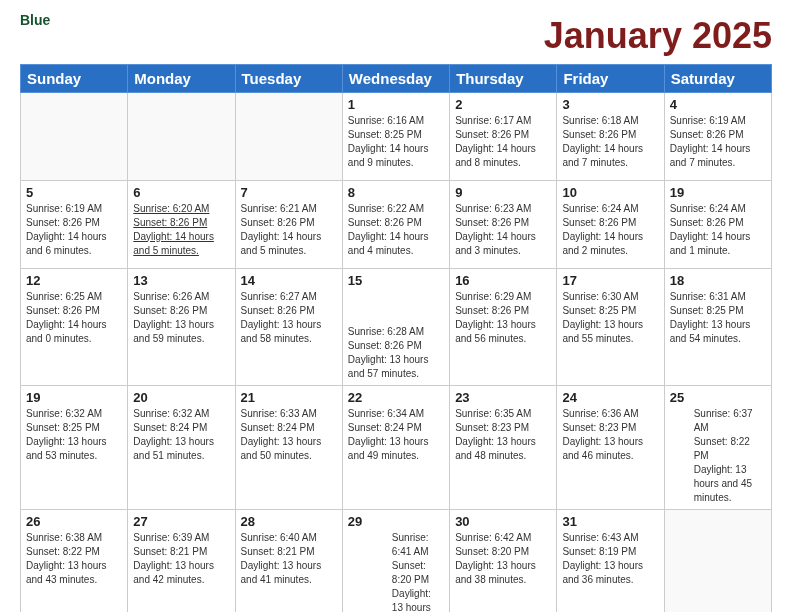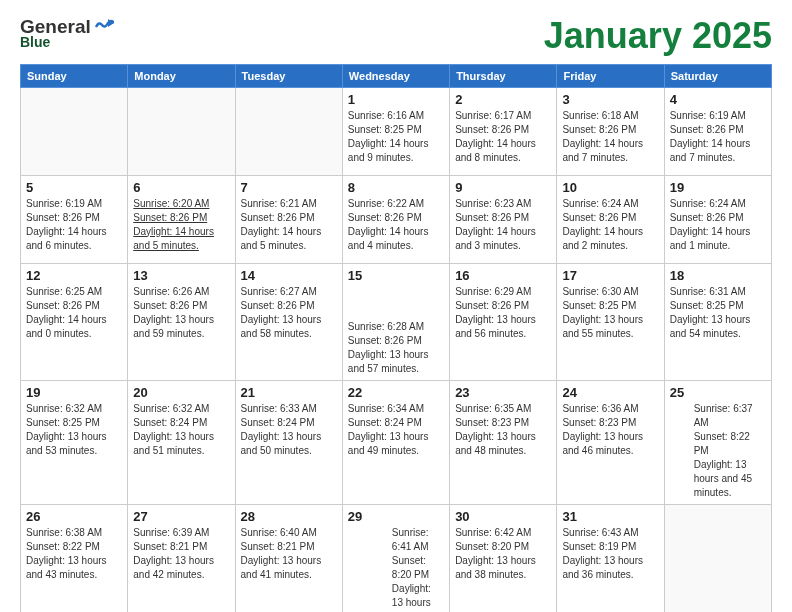--- a/index.html
+++ b/index.html
@@ -27,40 +27,40 @@
       display: flex;
       flex-direction: column;
       align-items: flex-start;
     }
     .header-right {
       text-align: right;
     }
     .month-title {
       font-size: 36px;
       font-weight: bold;
-      color: #15803d;
+      color: #7f1d1d;
       line-height: 1.1;
     }
     .location {
       font-size: 14px;
       color: #444;
       margin-top: 2px;
     }
     .calendar {
       flex: 1;
       border-collapse: collapse;
       width: 100%;
       table-layout: fixed;
     }
     .calendar th {
       background: #2970c4;
       color: #fff;
       text-align: left;
       padding: 5px 6px;
-      font-size: 11px;
+      font-size: 15px;
       font-weight: bold;
       border: 1px solid #5590d8;
     }
     .calendar td {
       border: 1px solid #ccc;
       vertical-align: top;
       padding: 4px 5px;
       font-size: 10.5px;
       color: #333;
       height: 88px;
@@ -79,27 +79,20 @@
       color: #333;
       line-height: 1.4;
     }
   </style>
 </head>
 <body>
 
 <div class="page">
   <div class="header">
     <div class="logo">
-      <div style="display:flex;align-items:center;gap:2px;">
-        <span style="font-size:19px;font-weight:bold;color:#333;">General</span>
-        <svg width="20" height="16" viewBox="0 0 20 16" style="margin-left:1px;">
-          <path d="M2,8 Q5,2 8,6 Q11,10 14,4 Q17,0 20,4" stroke="#2970c4" stroke-width="2.5" fill="none"></path>
-          <polygon points="14,0 20,4 14,8" fill="#2970c4"></polygon>
-        </svg>
-      </div>
       <span style="font-size:14px;font-weight:bold;color:#14532d;margin-top:-4px;">Blue</span>
     </div>
     <div class="header-right">
       <div class="month-title">January 2025</div>
     </div>
   </div>
 
   <table class="calendar">
     <thead>
       <tr>

